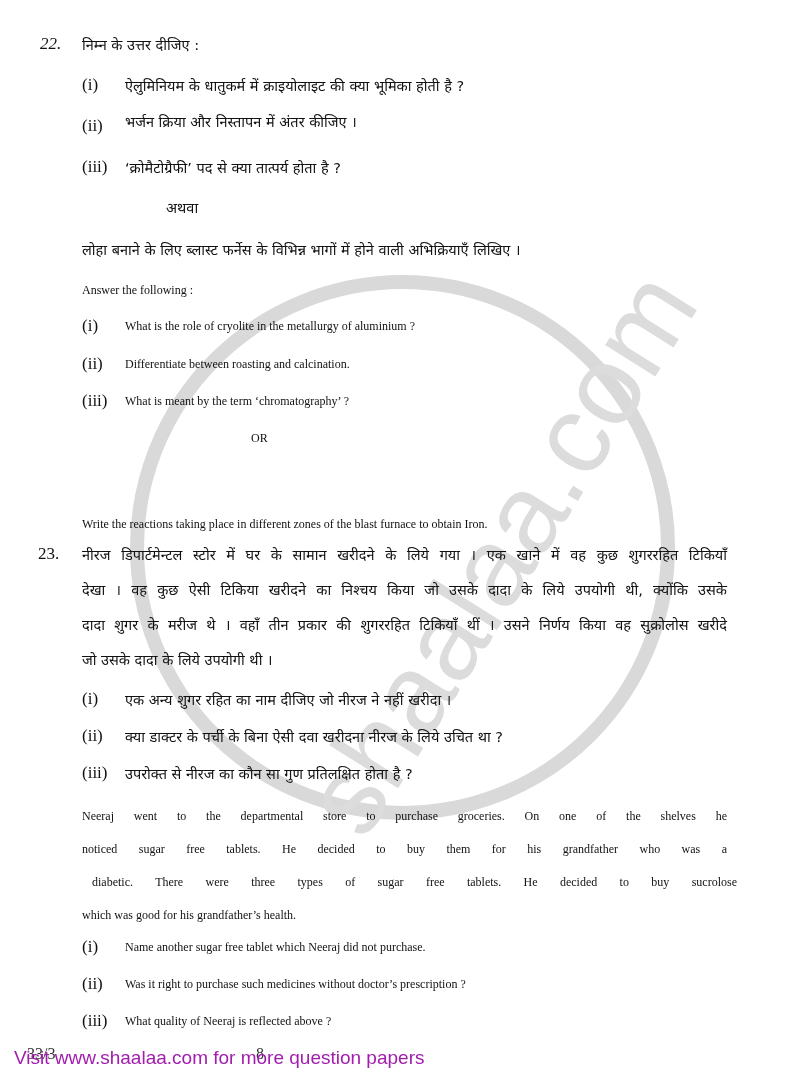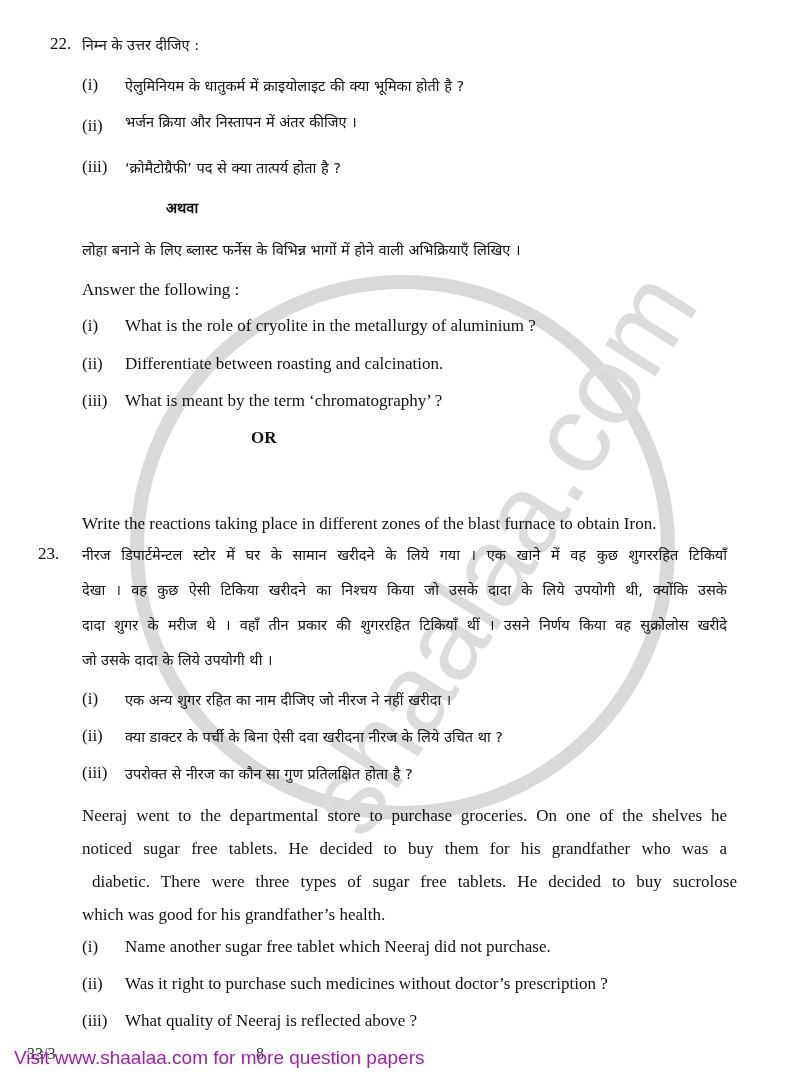--- a/index.html
+++ b/index.html
@@ -1,23 +1,23 @@
 <!DOCTYPE html>
 <html><head>
   <meta charset="utf-8">
   <style>
     html, body { margin: 0; padding: 0; background: #ffffff; }
     body { width: 800px; height: 1086px; position: relative; overflow: hidden;
            font-family: "Liberation Serif", "DejaVu Serif", serif; color: #111; }
     .page { position: absolute; left: 0; top: 0; width: 800px; height: 1086px; }
-    .line { position: absolute; font-size: 17px; white-space: nowrap; line-height: 20px; }
+    .line { position: absolute; font-size: 12px; white-space: nowrap; line-height: 20px; }
     .hi { font-family: "DejaVu Sans", sans-serif; font-size: 14.5px; }
     .qnum { position: absolute; font-size: 17px; }
     .label { position: absolute; font-size: 17px; }
-    .bold { font-weight: bold; }
+    .bold { font-weight: normal; }
     .just { position: absolute; white-space: normal; text-align: justify; text-align-last: justify; }
     .watermark { position: absolute; left: 130px; top: 275px; width: 545px; height: 545px;
                  border: 14px solid #d9d9d9; border-radius: 50%; box-sizing: border-box; pointer-events: none; }
     .wm-text { position: absolute; left: 200px; top: 520px; font-family: "Liberation Sans", sans-serif;
                font-size: 112px; color: #dcdcdc; transform: rotate(-58deg); transform-origin: center;
                white-space: nowrap; pointer-events: none; width: 560px; text-align: center; }
     .footer-visit { position: absolute; left: 14px; top: 1047px; font-family: "Liberation Sans", sans-serif;
                     font-size: 19px; color: #a21caf; white-space: nowrap; }
     .footer-code { position: absolute; left: 27px; top: 1045px; font-family: "Liberation Serif", serif;
                    font-size: 16px; color: #333; }
@@ -28,21 +28,21 @@
 </head>
 <body>
 
 <div class="page">
 
   <div class="watermark"></div>
   <div class="wm-text">shaalaa.com</div>
 
   <div class="content">
 
-    <span class="qnum" style="left:50px; top:34px;">22.</span>
+    <span class="qnum" style="left:40px; top:34px;font-style:italic;">22.</span>
     <span class="line hi" style="left:82px; top:35px;">निम्न के उत्तर दीजिए :</span>
 
     <span class="label" style="left:82px; top:75px;">(i)</span>
     <span class="line hi" style="left:125px; top:76px;">ऐलुमिनियम के धातुकर्म में क्राइयोलाइट की क्या भूमिका होती है ?</span>
 
     <span class="label" style="left:82px; top:116px;">(ii)</span>
     <span class="line hi" style="left:125px; top:112px;">भर्जन क्रिया और निस्तापन में अंतर कीजिए ।</span>
 
     <span class="label" style="left:82px; top:157px;">(iii)</span>
     <span class="line hi" style="left:125px; top:158px;">‘क्रोमैटोग्रैफी’ पद से क्या तात्पर्य होता है ?</span>

